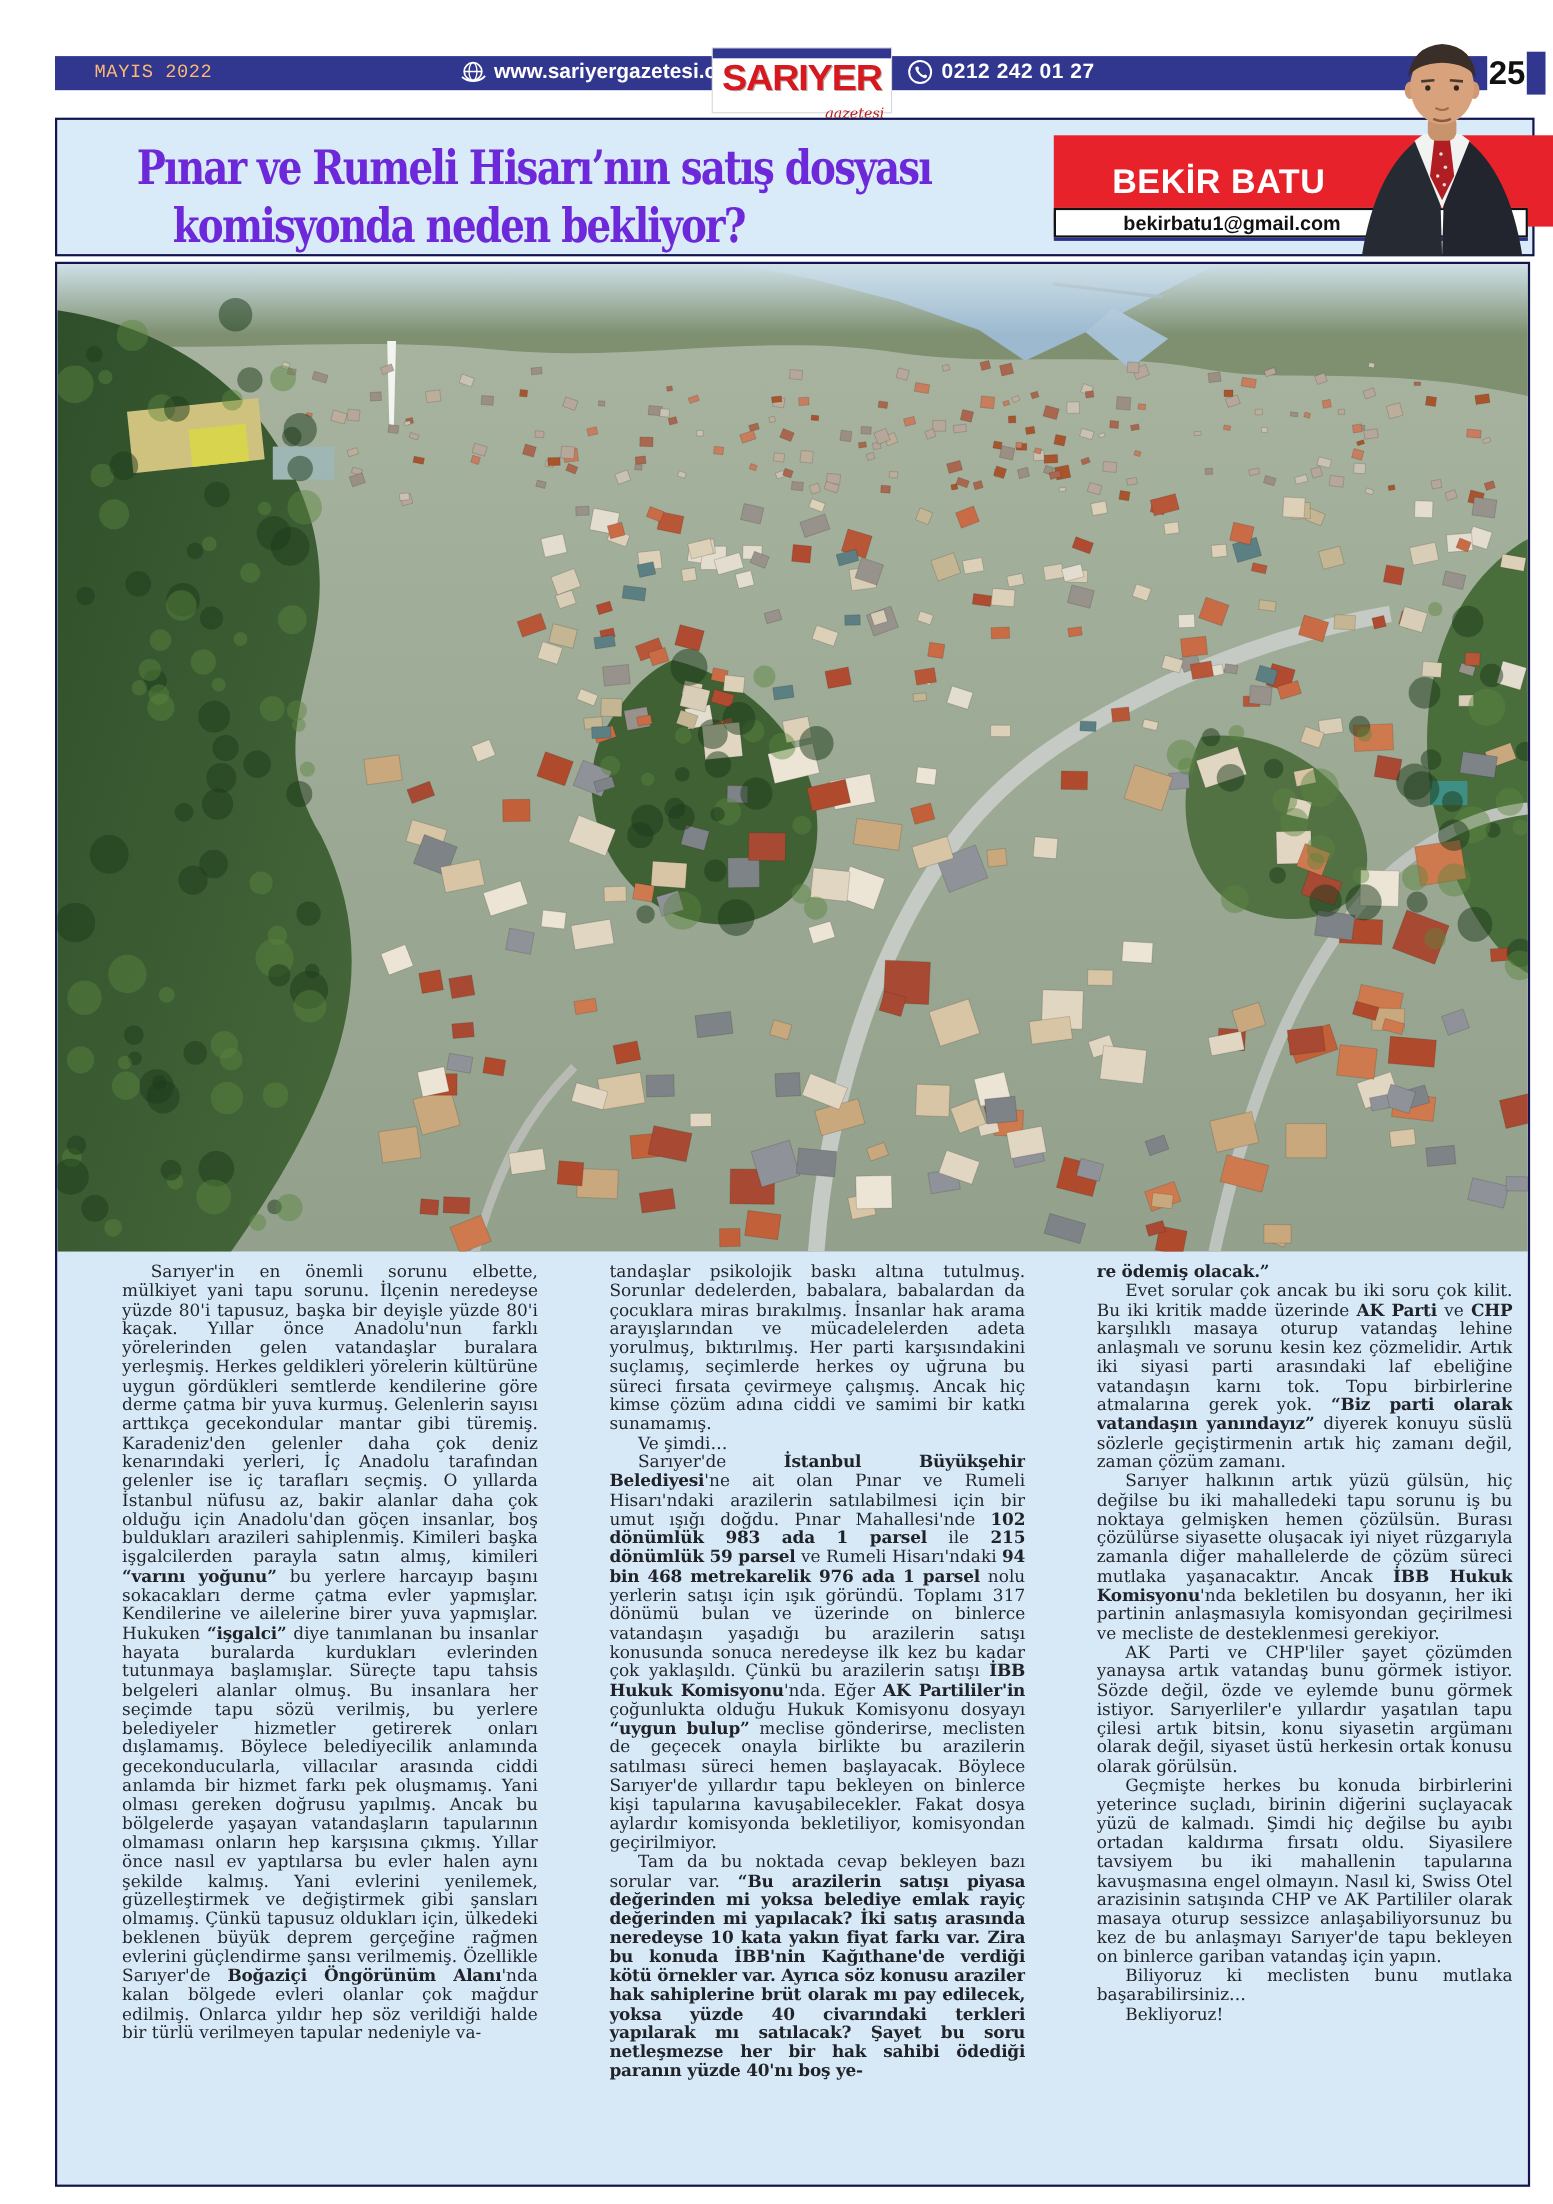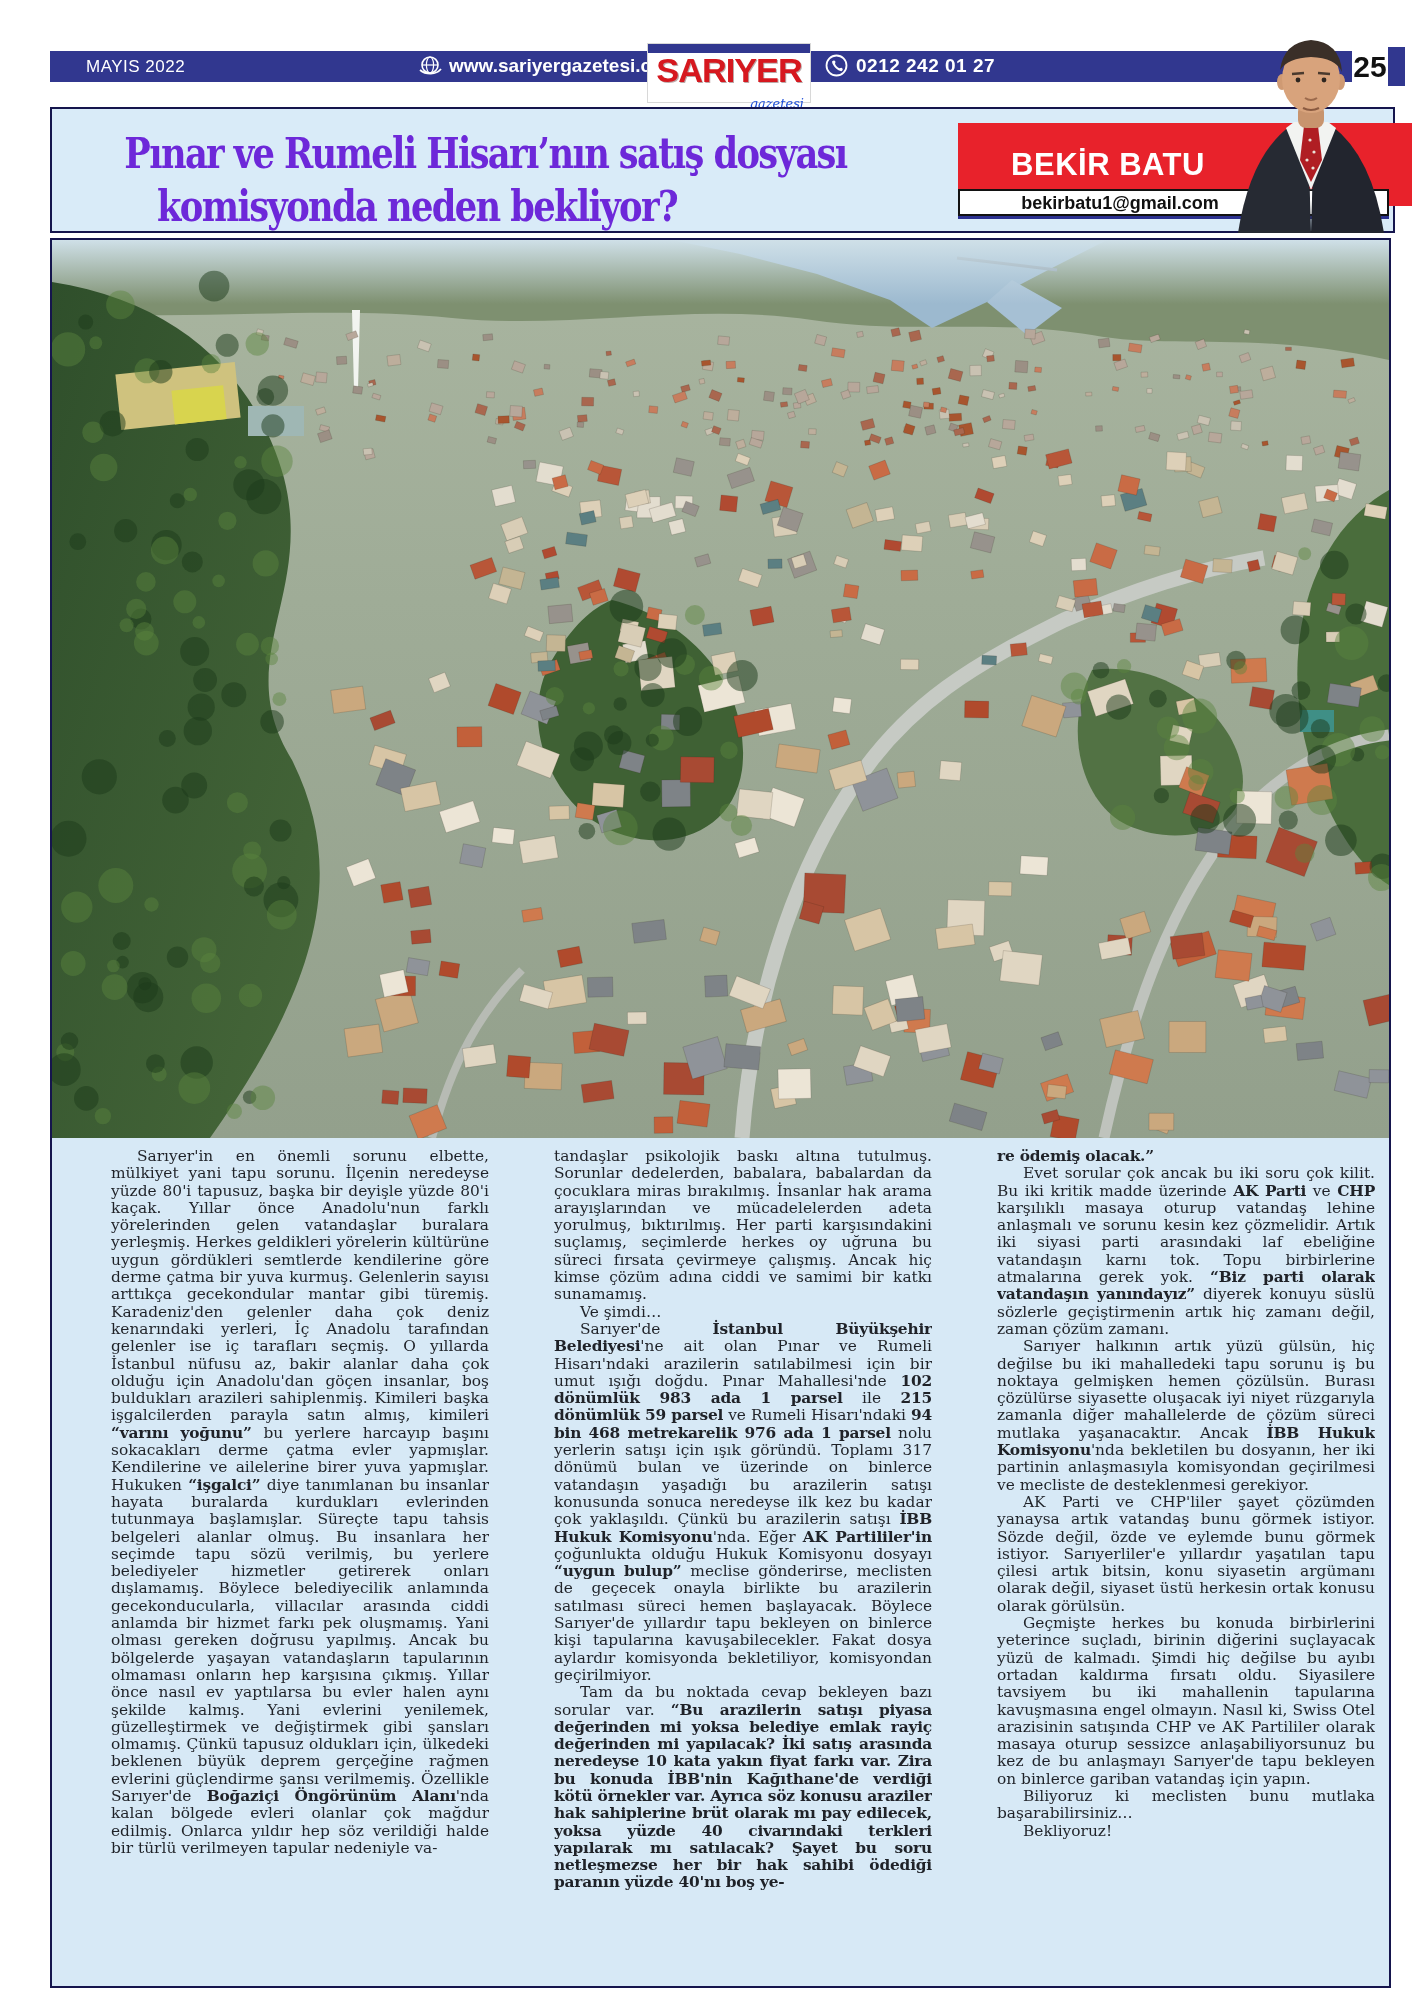--- a/index.html
+++ b/index.html
@@ -1,27 +1,27 @@
 <!DOCTYPE html>
 <html><head>
 <meta charset="utf-8">
 <style>
   * { box-sizing: border-box; margin: 0; padding: 0; }
   html,body { background:#ffffff; }
   body { width:1412px; height:2004px; position:relative; font-family:"Liberation Sans", sans-serif; overflow:hidden; }
 
   
   .topbar { position:absolute; left:50px; top:51px; width:1302px; height:31px; background:#31378f; z-index:1; }
-  .topbar .date { position:absolute; left:36px; top:6px; color:#ffffff; font-size:17px; letter-spacing:.5px; }
+  .topbar .date { position:absolute; left:36px; top:6px; color:#fdba74; font-size:17px; letter-spacing:.5px;font-family:Liberation Mono, monospace; }
   .web-group { position:absolute; left:368px; top:3px; display:flex; align-items:center; gap:7px; }
   .web-group .web { color:#fff; font-weight:bold; font-size:19px; }
   .logo-box { position:absolute; left:598px; top:-7px; width:162px; height:58px; background:#fff; box-shadow:0 0 0 1px #d8d8d8; }
   .logo-strip { width:100%; height:9px; background:#31378f; }
   .logo-title { font-weight:bold; font-size:33px; color:#d6181f; letter-spacing:-1px; text-align:center; line-height:36px; transform:scaleX(1.04); text-shadow:1px 1px 0 rgba(60,10,10,.35); }
-  .logo-sub { position:absolute; right:6px; bottom:-9px; font-family:"DejaVu Serif", serif; font-style:italic; font-size:13px; color:#1d4ed8; }
+  .logo-sub { position:absolute; right:6px; bottom:-9px; font-family:"DejaVu Serif", serif; font-style:italic; font-size:13px; color:#b91c1c; }
   .phone-group { position:absolute; left:775px; top:3px; display:flex; align-items:center; gap:8px; }
   .phone-group .phone { color:#fff; font-weight:bold; font-size:19px; letter-spacing:.5px; }
   .pageno { position:absolute; left:1353px; top:52px; width:34px; height:30px; color:#111; font-weight:bold; font-size:30px; line-height:30px; text-align:center; z-index:2; }
   .sq-right { position:absolute; left:1388px; top:47px; width:17px; height:39px; background:#31378f; }
 
   
   .headline-box { position:absolute; left:50px; top:107px; width:1345px; height:126px; background:#d9ebf8; border:2px solid #15154d; z-index:1; }
   .headline { position:absolute; left:8px; top:18px; width:714px; text-align:center; font-family:"DejaVu Serif", serif; font-weight:bold; color:#6d28d9; }
   .headline .hl { font-size:43px; line-height:53px; letter-spacing:-2px; white-space:nowrap; transform:scaleX(.82); transform-origin:50% 50%; }
   .author-red { position:absolute; left:906px; top:14px; width:478px; height:83px; background:#e8222b; }

